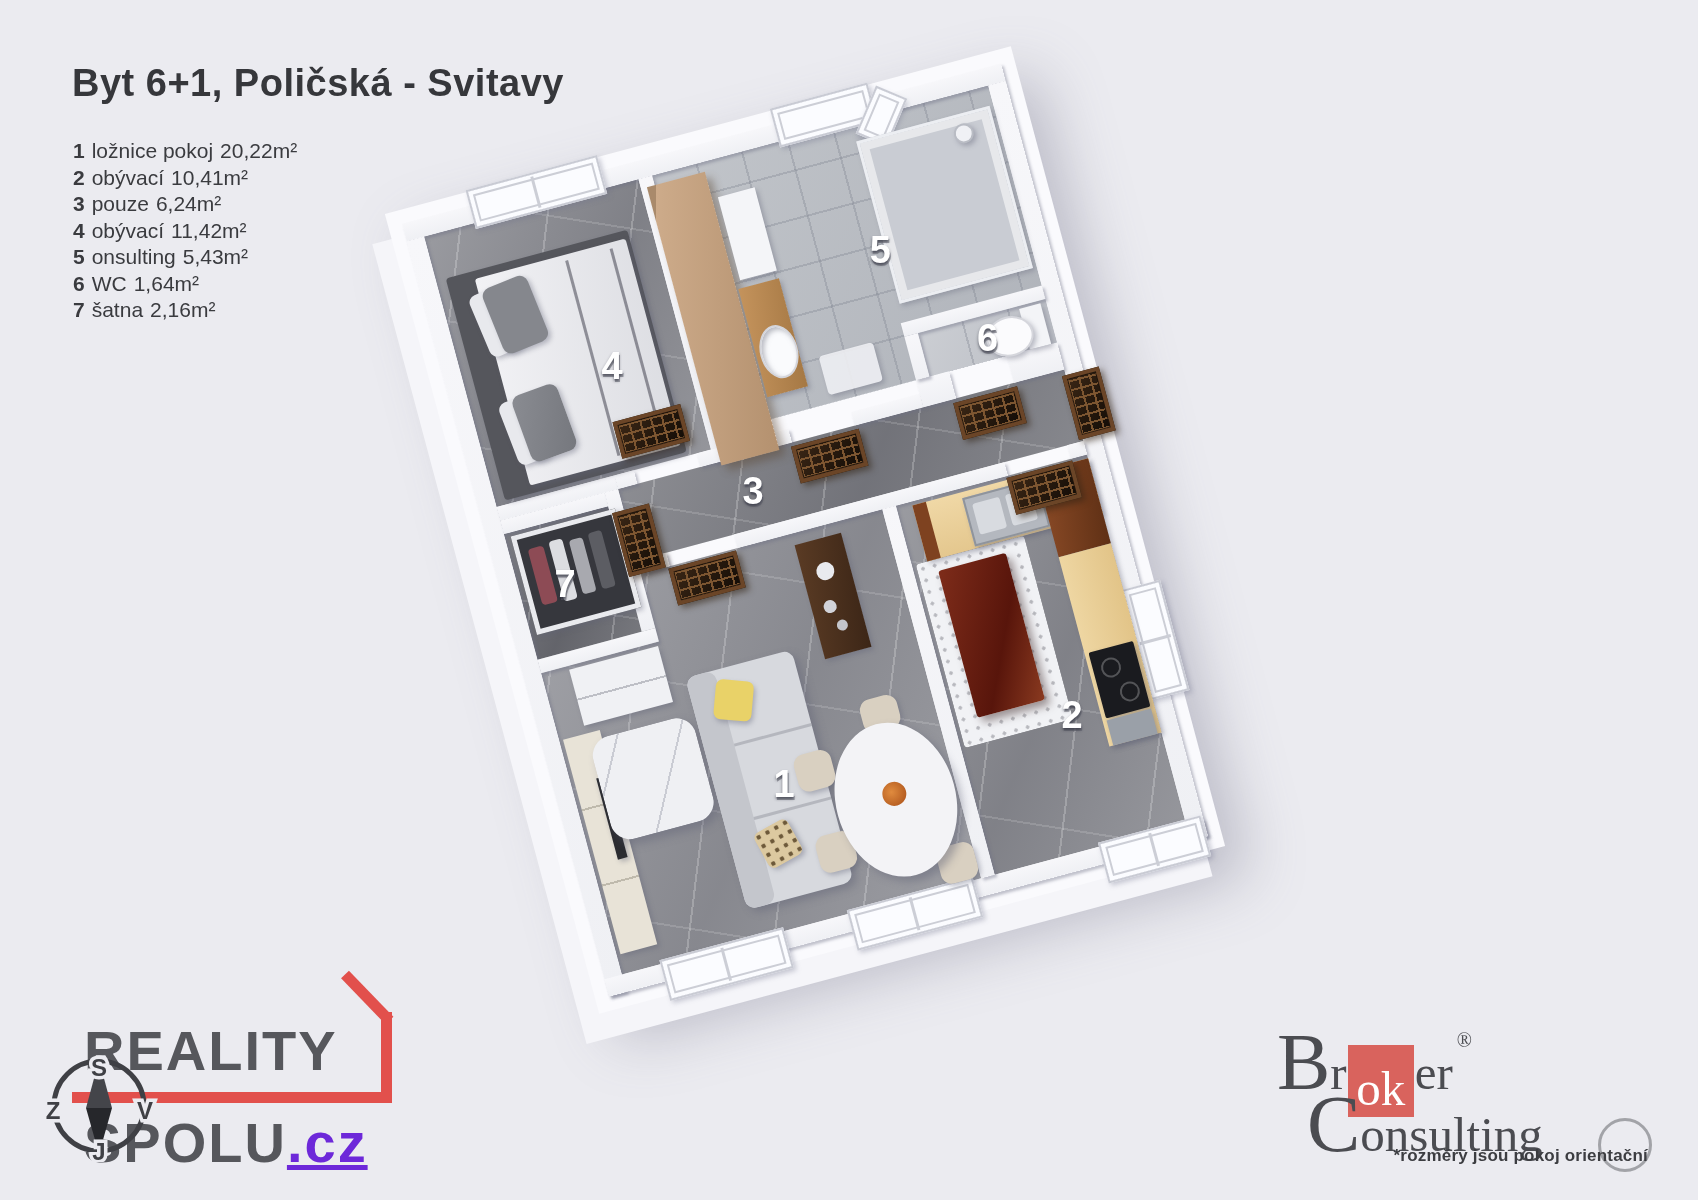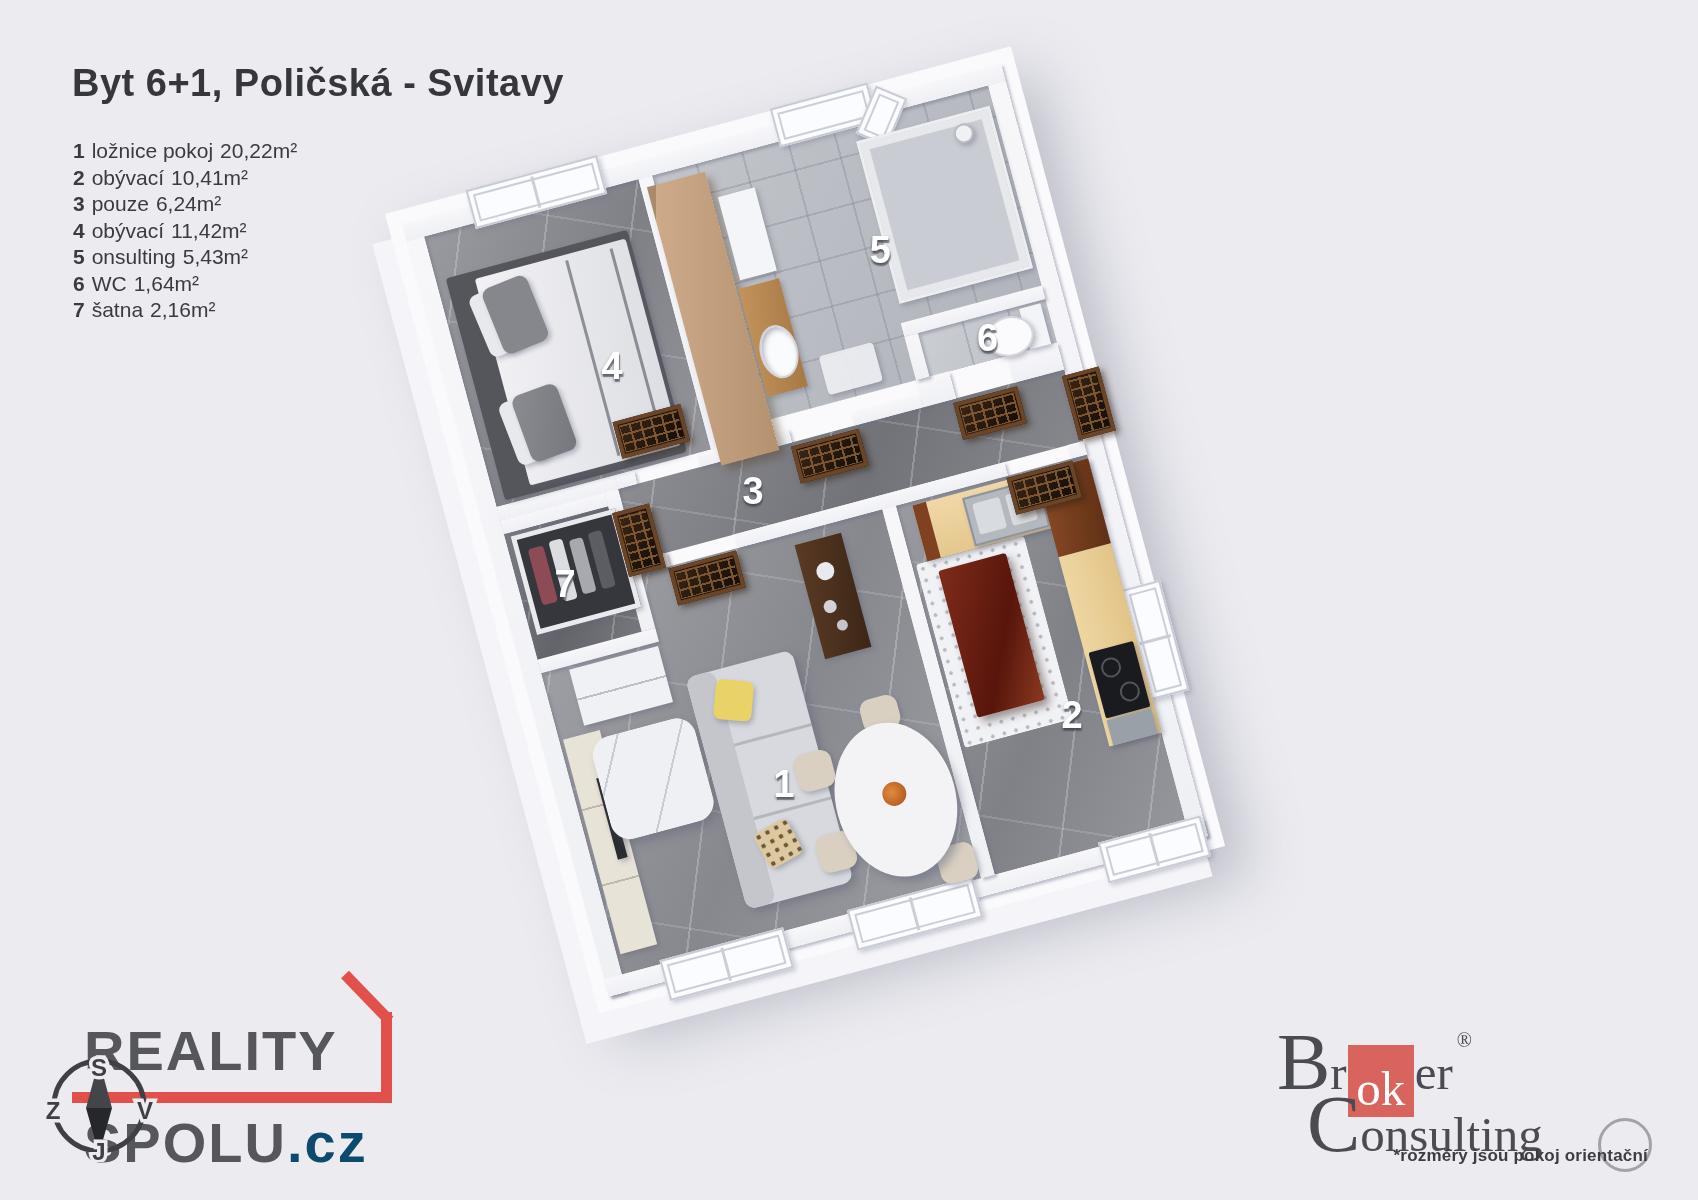--- a/index.html
+++ b/index.html
@@ -41,21 +41,21 @@
         border:4px solid #6b4527;
         box-shadow:3px 4px 6px rgba(50,35,20,.55), inset 0 0 0 1px #20150c;}
   .room-num{position:absolute;color:#fff;font-weight:bold;font-size:38px;
             text-shadow:0 2px 3px rgba(40,42,55,.65), 1px 3px 0 rgba(98,100,112,.55);
             transform:translate(-50%,-50%) rotate(15deg);}
   .furn{position:absolute;box-shadow:2px 3px 5px rgba(95,97,118,.4);}
 
   
   #rs-logo{position:absolute;left:0;top:0;}
   .rs-word{position:absolute;font-weight:bold;color:#56575c;font-size:56px;letter-spacing:2px;}
-  .rs-red{color:#0c4a6e;}
+  .rs-red{color:#6d28d9;text-decoration:underline;}
   .rs-bar{position:absolute;background:#e2504c;}
   #compass{position:absolute;left:40px;top:1044px;}
   #bc-logo{position:absolute;left:1277px;top:1022px;width:420px;color:#4b4c51;
            font-family:"Liberation Serif",serif;}
   .bc-line{position:absolute;white-space:nowrap;}
   .bc-big{font-size:80px;line-height:1;}
   .bc-sm{font-size:49px;}
   .bc-ok{display:inline-block;background:#d9635d;color:#fff;width:66px;height:72px;
          text-align:center;line-height:88px;vertical-align:-16px;margin:0 1px;}
   .bc-reg{font-size:20px;vertical-align:42px;margin-left:4px;}

